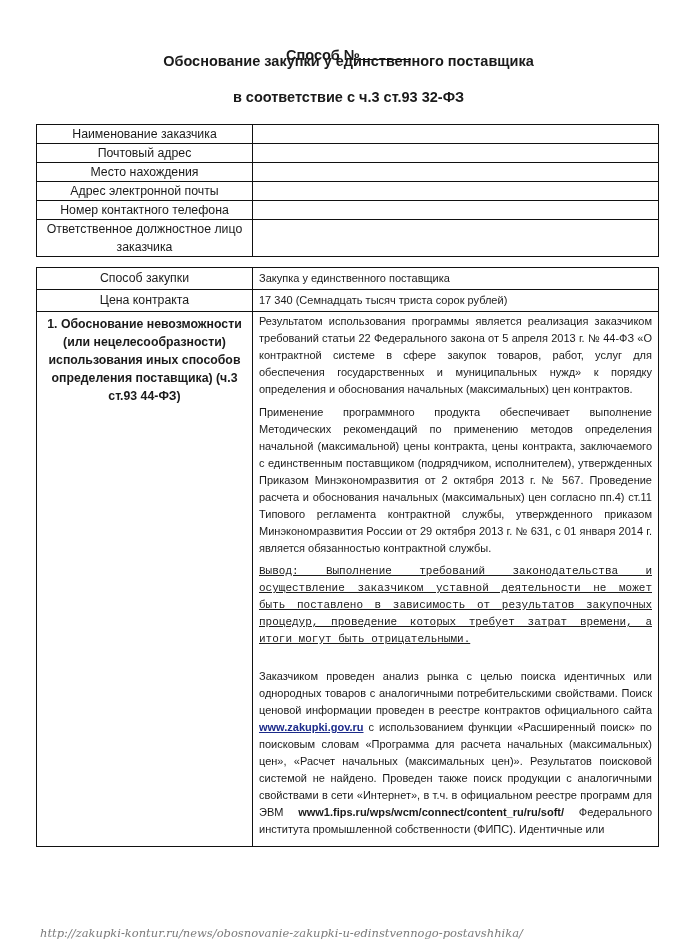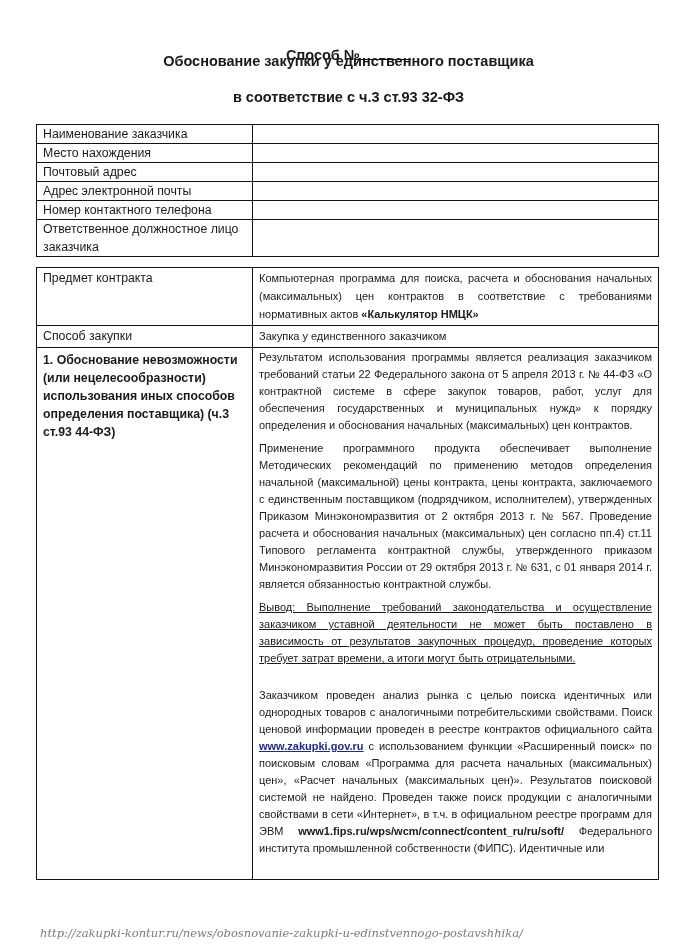--- a/index.html
+++ b/index.html
@@ -6,21 +6,21 @@
   body { width:697px; height:950px; position:relative; overflow:hidden;
          font-family:"Liberation Sans", "DejaVu Sans", sans-serif; color:#1a1a1a; }
   .title { position:absolute; left:0; width:697px; text-align:center; font-weight:bold; font-size:14.5px; line-height:19px; }
   .t1 { top:46px; }
   .t1 .blank { display:inline-block; width:50px; border-bottom:1.5px solid #111; height:13px; vertical-align:baseline; margin-left:1px; }
   .t2 { top:52px; }
   .t3 { top:88px; }
 
   table { position:absolute; left:36px; width:623px; border-collapse:collapse; table-layout:fixed; }
   td { border:1.5px solid #111; vertical-align:top; font-size:12.3px; line-height:18px; padding:0 6px; }
-  td.lab { width:203px; }
+  td.lab { width:203px;text-align:center; }
   .tbl1 { top:124px; }
   .tbl1 td { height:17px; padding-top:0; }
   .tbl2 { top:267px; }
   .tbl2 td { font-size:11px; line-height:18px; padding-top:1px; padding-bottom:2px; }
   .tbl2 td.lab { font-size:12.3px; padding-top:1px; }
   .just { text-align:justify; text-align-last:auto; }
   .bold { font-weight:bold; }
   .sec-title { font-weight:bold; font-size:12.3px; line-height:17.5px; padding-top:3px !important; }
   .para { text-align:justify; margin:0 0 6px 0; font-size:11px; line-height:17px; }
   .para.u { text-decoration:underline; }
@@ -36,57 +36,57 @@
 <div class="title t2">Обоснование закупки у единственного поставщика</div>
 <div class="title t3">в соответствие с ч.3 ст.93 32-ФЗ</div>
 
 <table class="tbl1">
   <tbody>
       <tr>
     <td class="lab">Наименование заказчика</td>
     <td></td>
   </tr>
   <tr>
-    <td class="lab">Место нахождения</td>
+    <td class="lab">Почтовый адрес</td>
     <td></td>
   </tr>
   <tr>
-    <td class="lab">Почтовый адрес</td>
+    <td class="lab">Место нахождения</td>
     <td></td>
   </tr>
   <tr>
     <td class="lab">Адрес электронной почты</td>
     <td></td>
   </tr>
   <tr>
     <td class="lab">Номер контактного телефона</td>
     <td></td>
   </tr>
   <tr>
     <td class="lab" style="height:34px;margin-top:46px;">Ответственное должностное лицо заказчика</td>
     <td></td>
   </tr>
 </tbody>
   </table>
 
 <table class="tbl2">
   <tbody>
-      <tr>
-    <td class="lab">Предмет контракта</td>
-    <td class="just"><span>Компьютерная программа для поиска, расчета и обоснования начальных (максимальных) цен контрактов в соответствие с требованиями нормативных актов </span><span class="bold">«Калькулятор НМЦК»</span></td>
+  <tr>
+    <td class="lab">Способ закупки</td>
+    <td>Закупка у единственного поставщика</td>
   </tr>
   <tr>
-    <td class="lab">Способ закупки</td>
-    <td>Закупка у единственного заказчиком</td>
+    <td class="lab">Цена контракта</td>
+    <td>17 340 (Семнадцать тысяч триста сорок рублей)</td>
   </tr>
   <tr>
     <td class="lab sec-title" style="height:526px;">1. Обоснование невозможности (или нецелесообразности) использования иных способов определения поставщика) (ч.3 ст.93 44-ФЗ)</td>
     <td>
       <p class="para">Результатом использования программы является реализация заказчиком требований статьи 22 Федерального закона от 5 апреля 2013 г. № 44-ФЗ «О контрактной системе в сфере закупок товаров, работ, услуг для обеспечения государственных и муниципальных нужд» к порядку определения и обоснования начальных (максимальных) цен контрактов.</p>
       <p class="para">Применение программного продукта обеспечивает выполнение Методических рекомендаций по применению методов определения начальной (максимальной) цены контракта, цены контракта, заключаемого с единственным поставщиком (подрядчиком, исполнителем), утвержденных Приказом Минэкономразвития от 2 октября 2013 г. № 567. Проведение расчета и обоснования начальных (максимальных) цен согласно пп.4) ст.11 Типового регламента контрактной службы, утвержденного приказом Минэкономразвития России от 29 октября 2013 г. № 631, с 01 января 2014 г. является обязанностью контрактной службы.</p>
-      <p class="para u" style="margin-bottom:20px;">Вывод: Выполнение требований законодательства и осуществление заказчиком уставной деятельности не может быть поставлено в зависимость от результатов закупочных процедур, проведение которых требует затрат времени, а итоги могут быть отрицательными.</p>
+      <p class="para u" style="margin-bottom:20px;font-family:Liberation Mono, monospace;">Вывод: Выполнение требований законодательства и осуществление заказчиком уставной деятельности не может быть поставлено в зависимость от результатов закупочных процедур, проведение которых требует затрат времени, а итоги могут быть отрицательными.</p>
       <p class="para"><span>Заказчиком проведен анализ рынка с целью поиска идентичных или однородных товаров с аналогичными потребительскими свойствами. Поиск ценовой информации проведен в реестре контрактов официального сайта </span><span class="link">www.zakupki.gov.ru</span><span> с использованием функции «Расширенный поиск» по поисковым словам «Программа для расчета начальных (максимальных) цен», «Расчет начальных (максимальных цен)». Результатов поисковой системой не найдено. Проведен также поиск продукции с аналогичными свойствами в сети «Интернет», в т.ч. в официальном реестре программ для ЭВМ </span><span class="url-bold">www1.fips.ru/wps/wcm/connect/content_ru/ru/soft/</span><span>  Федерального института промышленной собственности (ФИПС). Идентичные или</span></p>
     </td>
   </tr>
 </tbody>
   </table>
 
 <div class="source">http://zakupki-kontur.ru/news/obosnovanie-zakupki-u-edinstvennogo-postavshhika/</div>
 
 </body></html>

